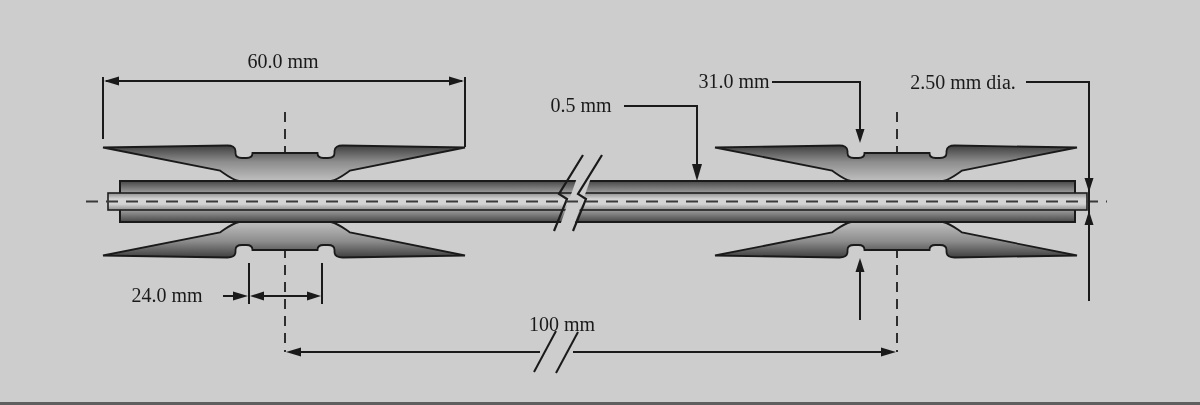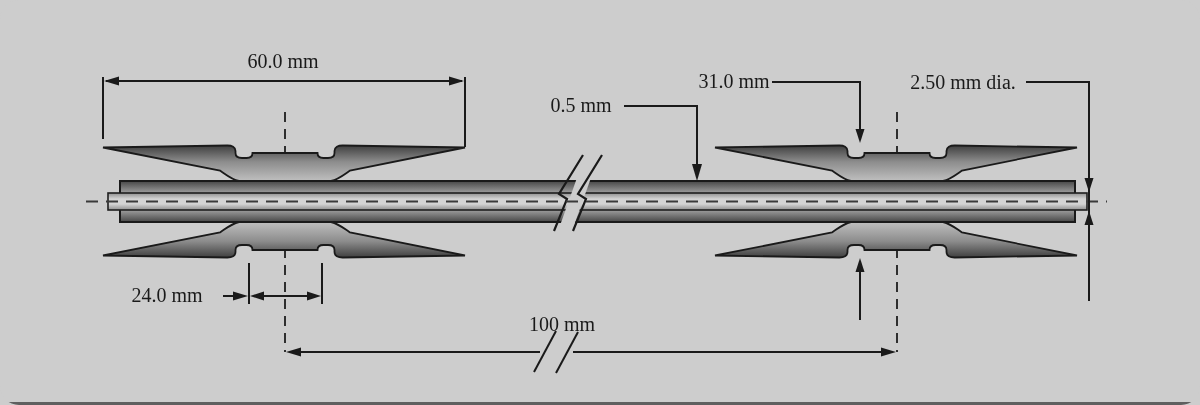--- a/index.html
+++ b/index.html
@@ -7,21 +7,20 @@
     padding: 0;
     background: #cdcdcd;
   }
   .canvas {
     position: relative;
     width: 1200px;
     height: 405px;
     background: #cdcdcd;
     overflow: hidden;
     font-family: "Liberation Serif", "DejaVu Serif", serif;
-    border-radius: 19px;
   }
   svg { display: block; }
   .dim-text {
     font-family: "Liberation Serif", "DejaVu Serif", serif;
     font-size: 20px;
     fill: #1a1a1a;
   }
 </style>
 </head>
 <body>

